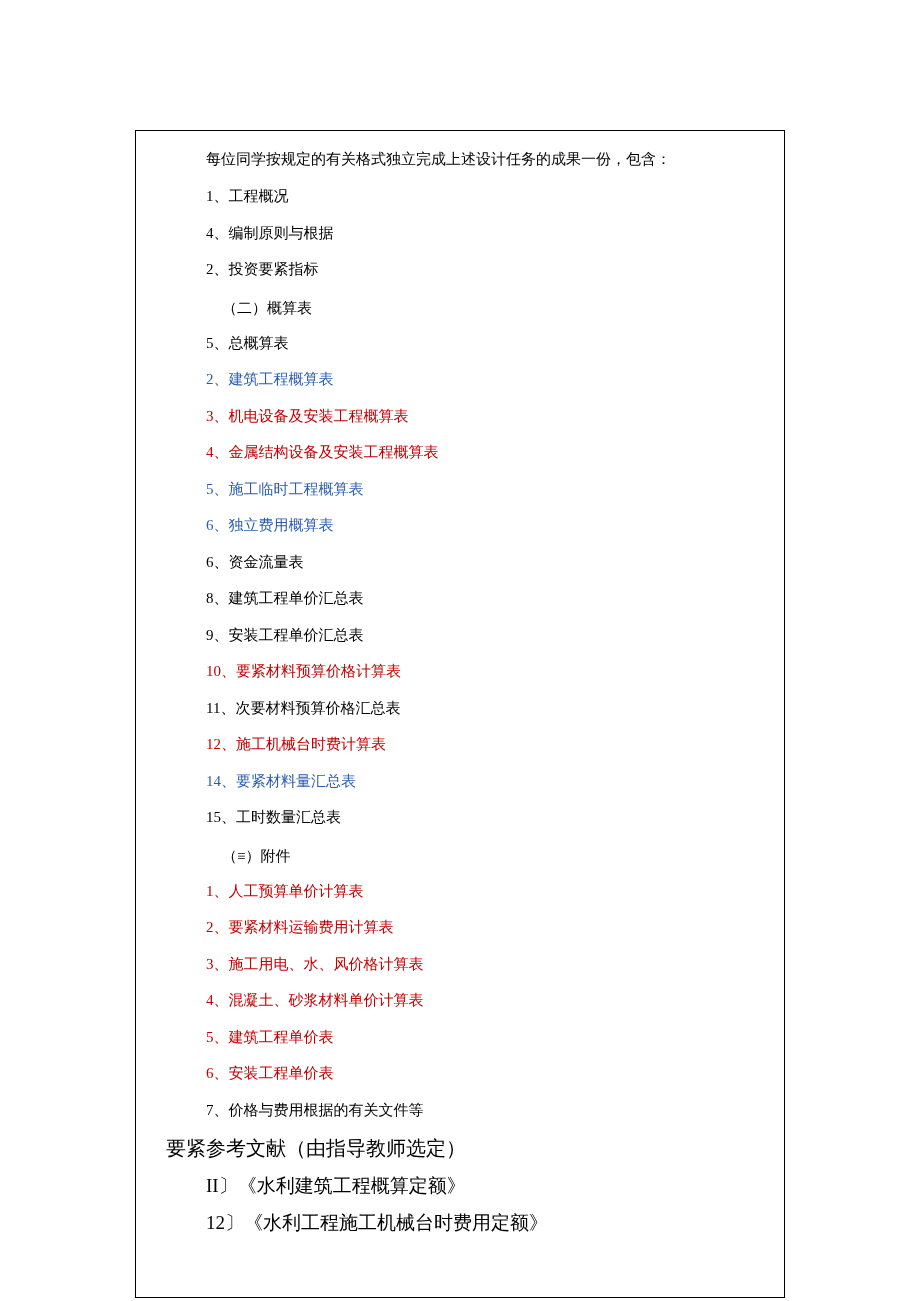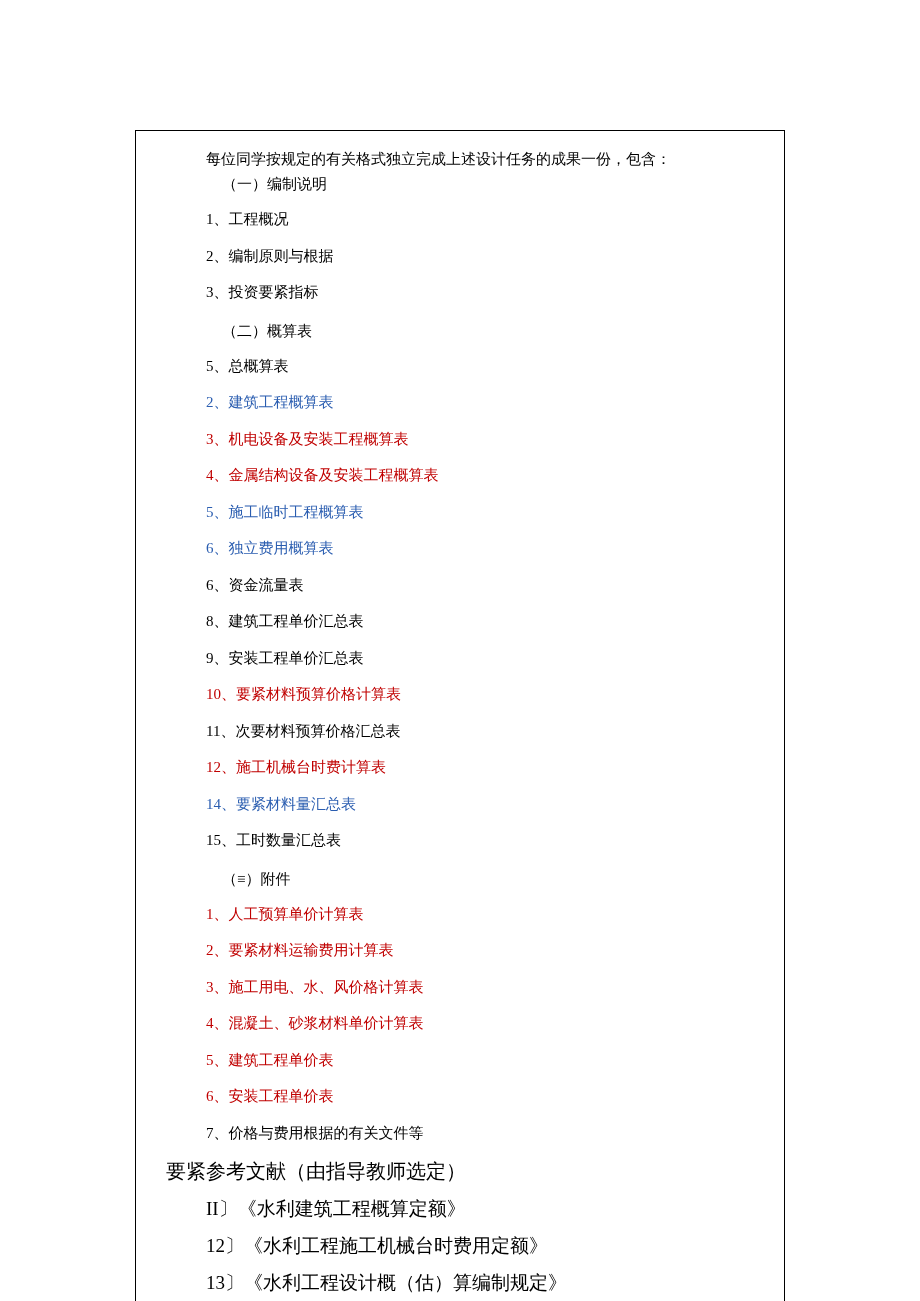--- a/index.html
+++ b/index.html
@@ -59,24 +59,23 @@
   }
 </style>
 </head>
 <body>
 
 <div class="page-wrap">
   <div class="content-box">
 
     <div class="intro">每位同学按规定的有关格式独立完成上述设计任务的成果一份，包含：</div>
 
-    <div class="section-head">（一）编制说明</div>
     <div class="item black">1、工程概况</div>
-    <div class="item black">2、编制原则与根据</div>
-    <div class="item black">3、投资要紧指标</div>
+    <div class="item black">4、编制原则与根据</div>
+    <div class="item black">2、投资要紧指标</div>
 
     <div class="section-head2">（二）概算表</div>
     <div class="item black">5、总概算表</div>
     <div class="item blue">2、建筑工程概算表</div>
     <div class="item red">3、机电设备及安装工程概算表</div>
     <div class="item red">4、金属结构设备及安装工程概算表</div>
     <div class="item blue">5、施工临时工程概算表</div>
     <div class="item blue">6、独立费用概算表</div>
     <div class="item black">6、资金流量表</div>
     <div class="item black">8、建筑工程单价汇总表</div>
@@ -92,16 +91,15 @@
     <div class="item red">2、要紧材料运输费用计算表</div>
     <div class="item red">3、施工用电、水、风价格计算表</div>
     <div class="item red">4、混凝土、砂浆材料单价计算表</div>
     <div class="item red">5、建筑工程单价表</div>
     <div class="item red">6、安装工程单价表</div>
     <div class="item black">7、价格与费用根据的有关文件等</div>
 
     <div class="ref-head">要紧参考文献（由指导教师选定）</div>
     <div class="ref-item">II〕《水利建筑工程概算定额》</div>
     <div class="ref-item">12〕《水利工程施工机械台时费用定额》</div>
-    <div class="ref-item">13〕《水利工程设计概（估）算编制规定》</div>
 
   </div>
 </div>
 
 </body></html>

